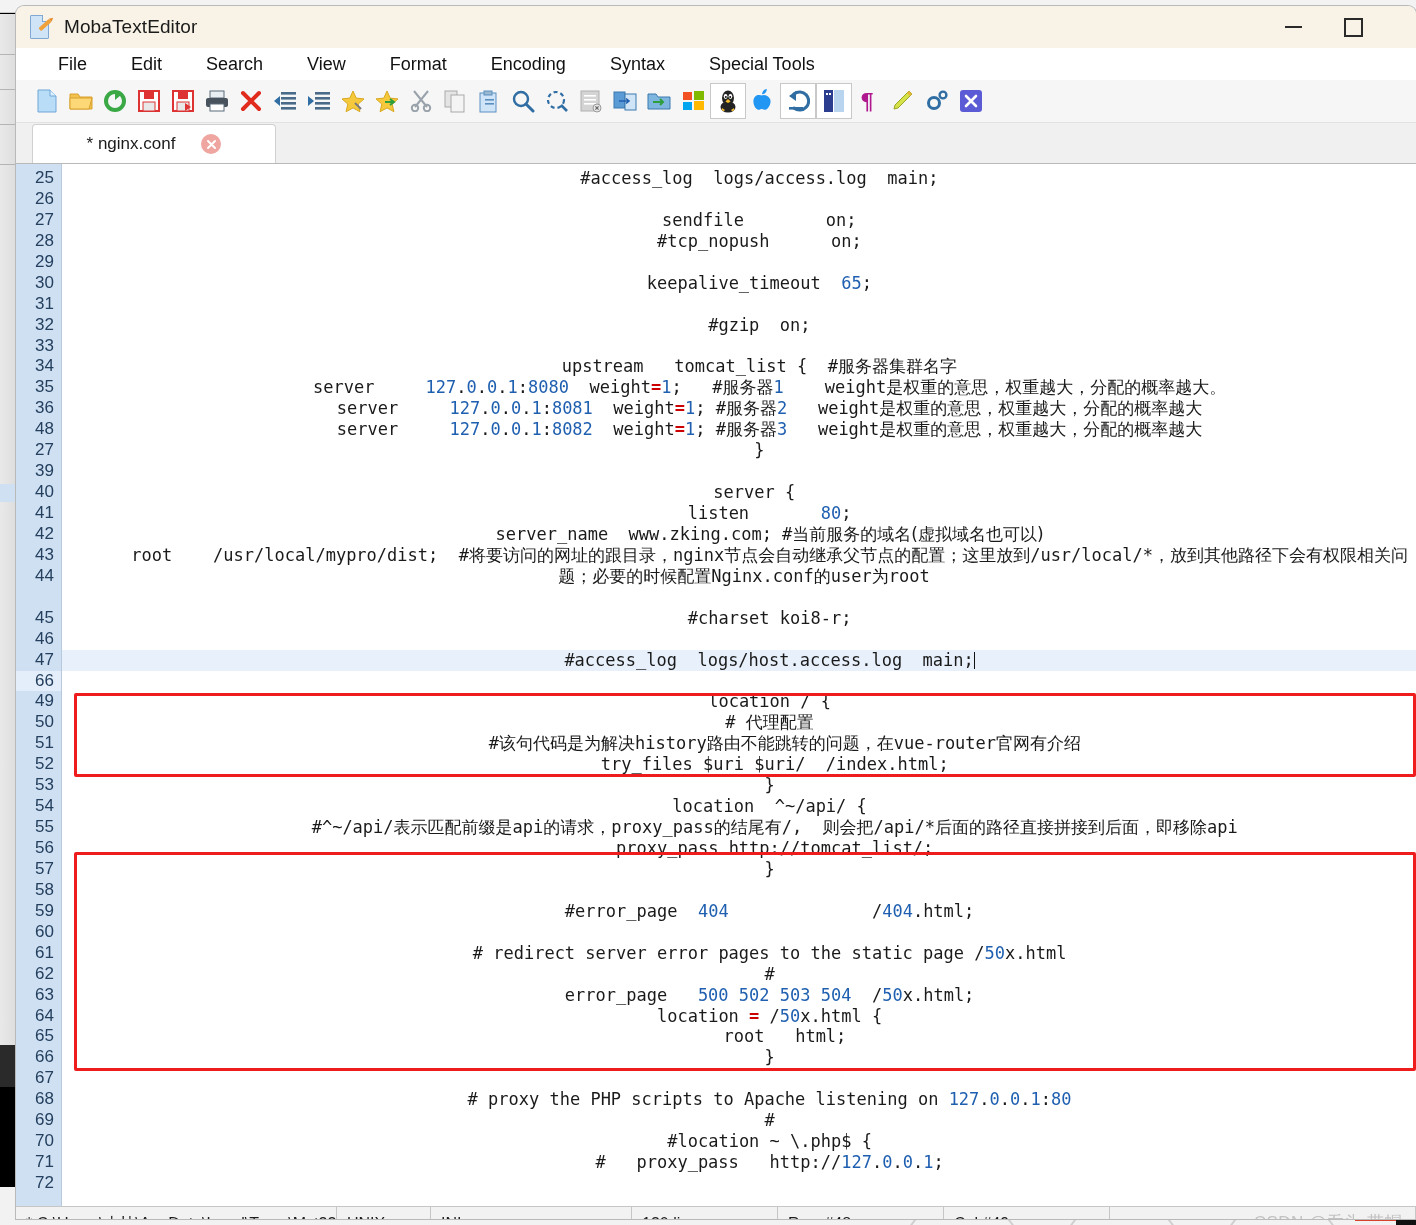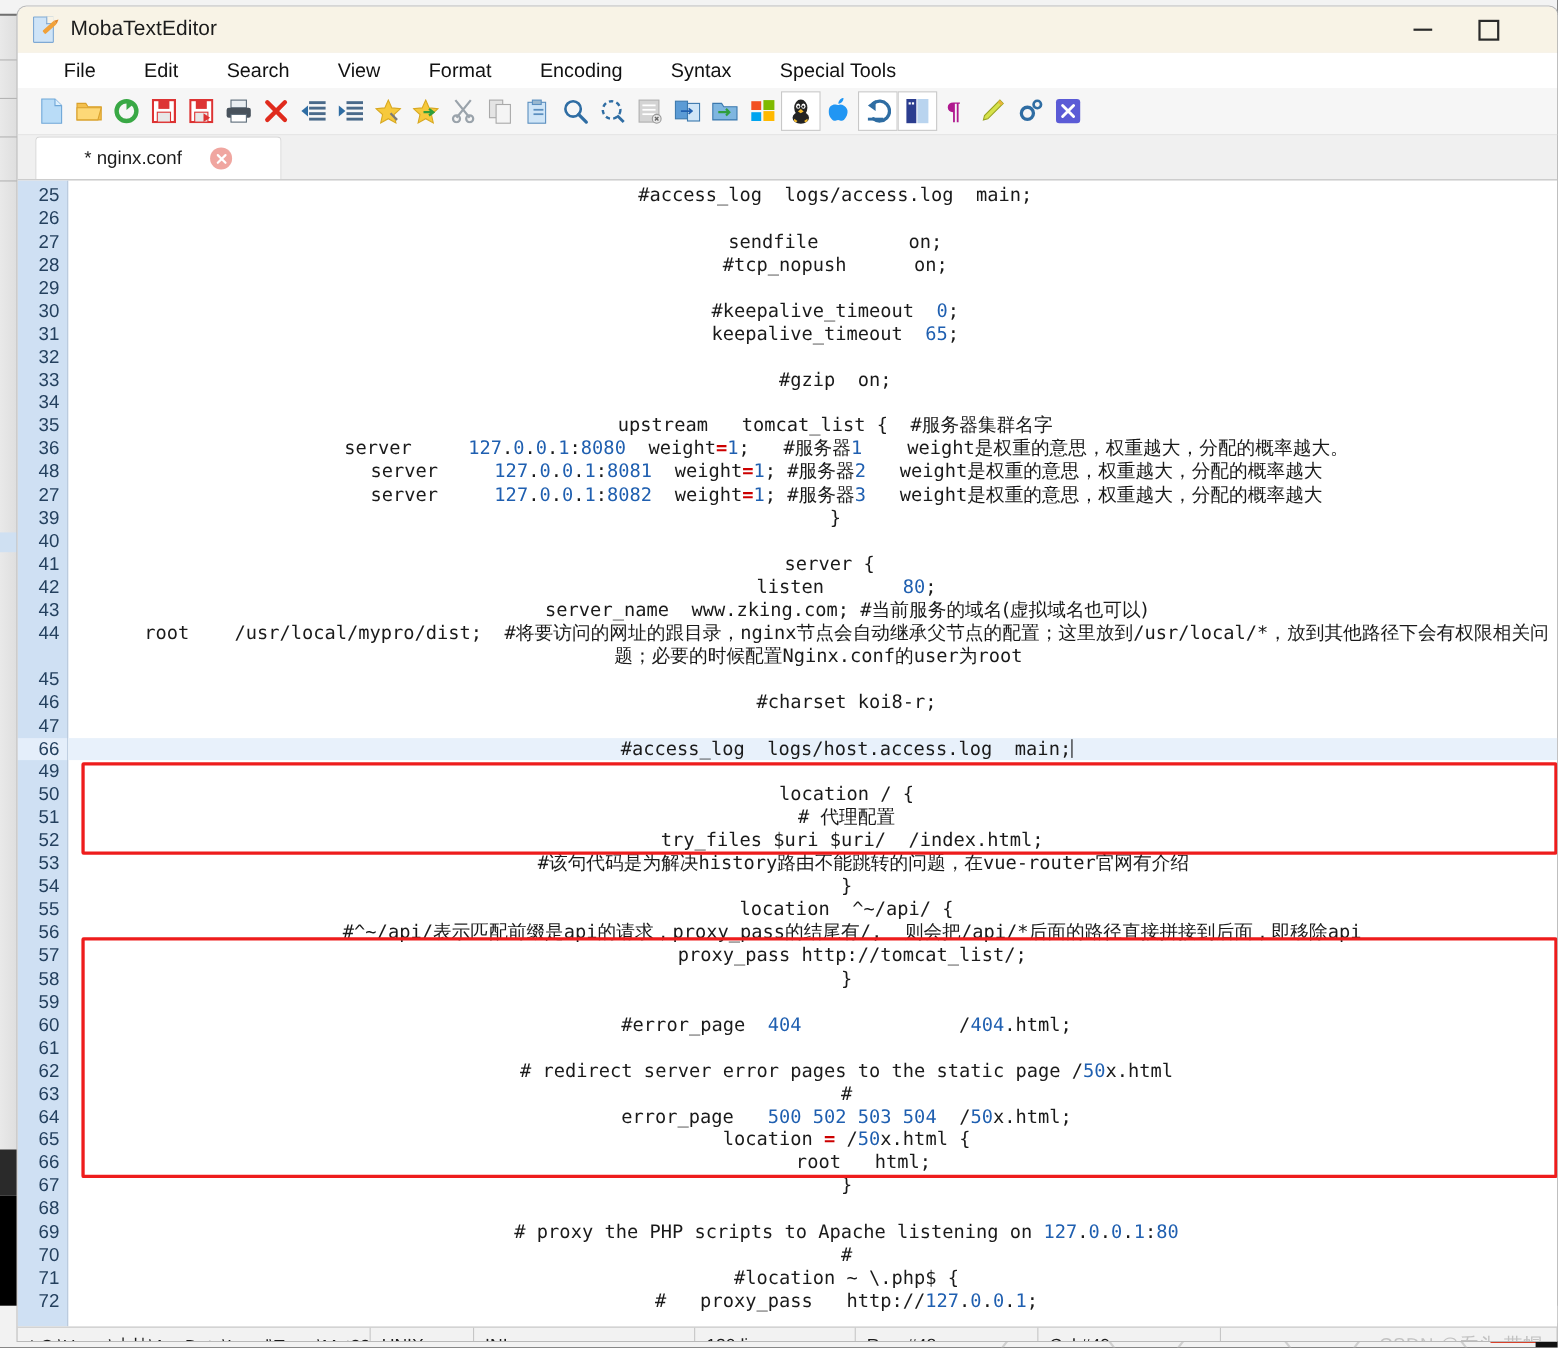--- a/index.html
+++ b/index.html
@@ -105,21 +105,21 @@
   .tbtn svg{display:block;}
 
   
   #tabbar{
     height:40px;background:#f0f0f0;display:flex;align-items:flex-end;
     padding-left:16px;position:relative;
   }
   #tab-nginx{
     height:38px;min-width:190px;background:#ffffff;border:1px solid #d0d0d0;
     border-bottom:none;border-radius:4px 4px 0 0;display:flex;align-items:center;
-    justify-content:center;gap:26px;padding:0 16px;cursor:default;
+    justify-content:center;gap:26px;padding:0 26px;cursor:default;
   }
   #tab-nginx .label{font-size:17px;color:#1b1b1b;}
   #tab-close{
     width:20px;height:20px;border-radius:50%;background:#f0a6a0;
     display:flex;align-items:center;justify-content:center;cursor:default;
   }
   #tab-close svg{display:block;}
 
   
   #editor{
@@ -490,21 +490,20 @@
         <div class="ln">70</div>
         <div class="ln">71</div>
         <div class="ln">72</div>
       </div>
     <div id="code">
         <div class="cl">   <span class="cm">#access_log  logs/access.log  main;</span></div>
         <div class="cl">&nbsp;</div>
         <div class="cl">   sendfile        on;</div>
         <div class="cl">   #tcp_nopush      on;</div>
         <div class="cl">&nbsp;</div>
-        <div class="cl">   #keepalive_timeout  <span class="num">0</span>;</div>
         <div class="cl">   keepalive_timeout  <span class="num">65</span>;</div>
         <div class="cl">&nbsp;</div>
         <div class="cl">   #gzip  on;</div>
         <div class="cl">&nbsp;</div>
         <div class="cl">   upstream   tomcat_list {  #<span class="cjk">服务器集群名字</span></div>
         <div class="cl">     server     <span class="num">127</span>.<span class="num">0</span>.<span class="num">0</span>.<span class="num">1</span>:<span class="num">8080</span>  weight<span class="op">=</span><span class="num">1</span>;   #<span class="cjk">服务器</span><span class="num">1</span>    weight<span class="cjk">是权重的意思，权重越大，分配的概率越大。</span></div>
         <div class="cl">     server     <span class="num">127</span>.<span class="num">0</span>.<span class="num">0</span>.<span class="num">1</span>:<span class="num">8081</span>  weight<span class="op">=</span><span class="num">1</span>; #<span class="cjk">服务器</span><span class="num">2</span>   weight<span class="cjk">是权重的意思，权重越大，分配的概率越大</span></div>
         <div class="cl">     server     <span class="num">127</span>.<span class="num">0</span>.<span class="num">0</span>.<span class="num">1</span>:<span class="num">8082</span>  weight<span class="op">=</span><span class="num">1</span>; #<span class="cjk">服务器</span><span class="num">3</span>   weight<span class="cjk">是权重的意思，权重越大，分配的概率越大</span></div>
         <div class="cl">   }</div>
         <div class="cl">&nbsp;</div>
@@ -512,22 +511,22 @@
         <div class="cl">     listen       <span class="num">80</span>;</div>
         <div class="cl">     server_name  www.zking.com; #<span class="cjk">当前服务的域名(虚拟域名也可以)</span></div>
         <div class="cl wrap">     root    /usr/local/mypro/dist;  #<span class="cjk">将要访问的网址的跟目录，</span>nginx<span class="cjk">节点会自动继承父节点的配置；这里放到</span>/usr/local/*，<span class="cjk">放到其他路径下会有权限相关问题；必要的时候配置</span>Nginx.conf<span class="cjk">的</span>user<span class="cjk">为</span>root</div>
         <div class="cl">&nbsp;</div>
         <div class="cl">     #charset koi8-r;</div>
         <div class="cl">&nbsp;</div>
         <div class="cl cur">     #access_log  logs/host.access.log  main;<span class="caret"></span></div>
         <div class="cl">&nbsp;</div>
         <div class="cl">     location / {</div>
         <div class="cl">     # <span class="cjk">代理配置</span></div>
+        <div class="cl">        #<span class="cjk">该句代码是为解决</span>history<span class="cjk">路由不能跳转的问题，在</span>vue-router<span class="cjk">官网有介绍</span></div>
         <div class="cl">      try_files $uri $uri/  /index.html;</div>
-        <div class="cl">        #<span class="cjk">该句代码是为解决</span>history<span class="cjk">路由不能跳转的问题，在</span>vue-router<span class="cjk">官网有介绍</span></div>
         <div class="cl">     }</div>
         <div class="cl">     location  ^~/api/ {</div>
         <div class="cl">      #^~/api/<span class="cjk">表示匹配前缀是</span>api<span class="cjk">的请求，</span>proxy_pass<span class="cjk">的结尾有</span>/,  <span class="cjk">则会把</span>/api/*<span class="cjk">后面的路径直接拼接到后面，即移除</span>api</div>
         <div class="cl">      proxy_pass http://tomcat_list/;</div>
         <div class="cl">     }</div>
         <div class="cl">&nbsp;</div>
         <div class="cl">     #error_page  <span class="num">404</span>              /<span class="num">404</span>.html;</div>
         <div class="cl">&nbsp;</div>
         <div class="cl">     # redirect server error pages to the static page /<span class="num">50</span>x.html</div>
         <div class="cl">     #</div>

